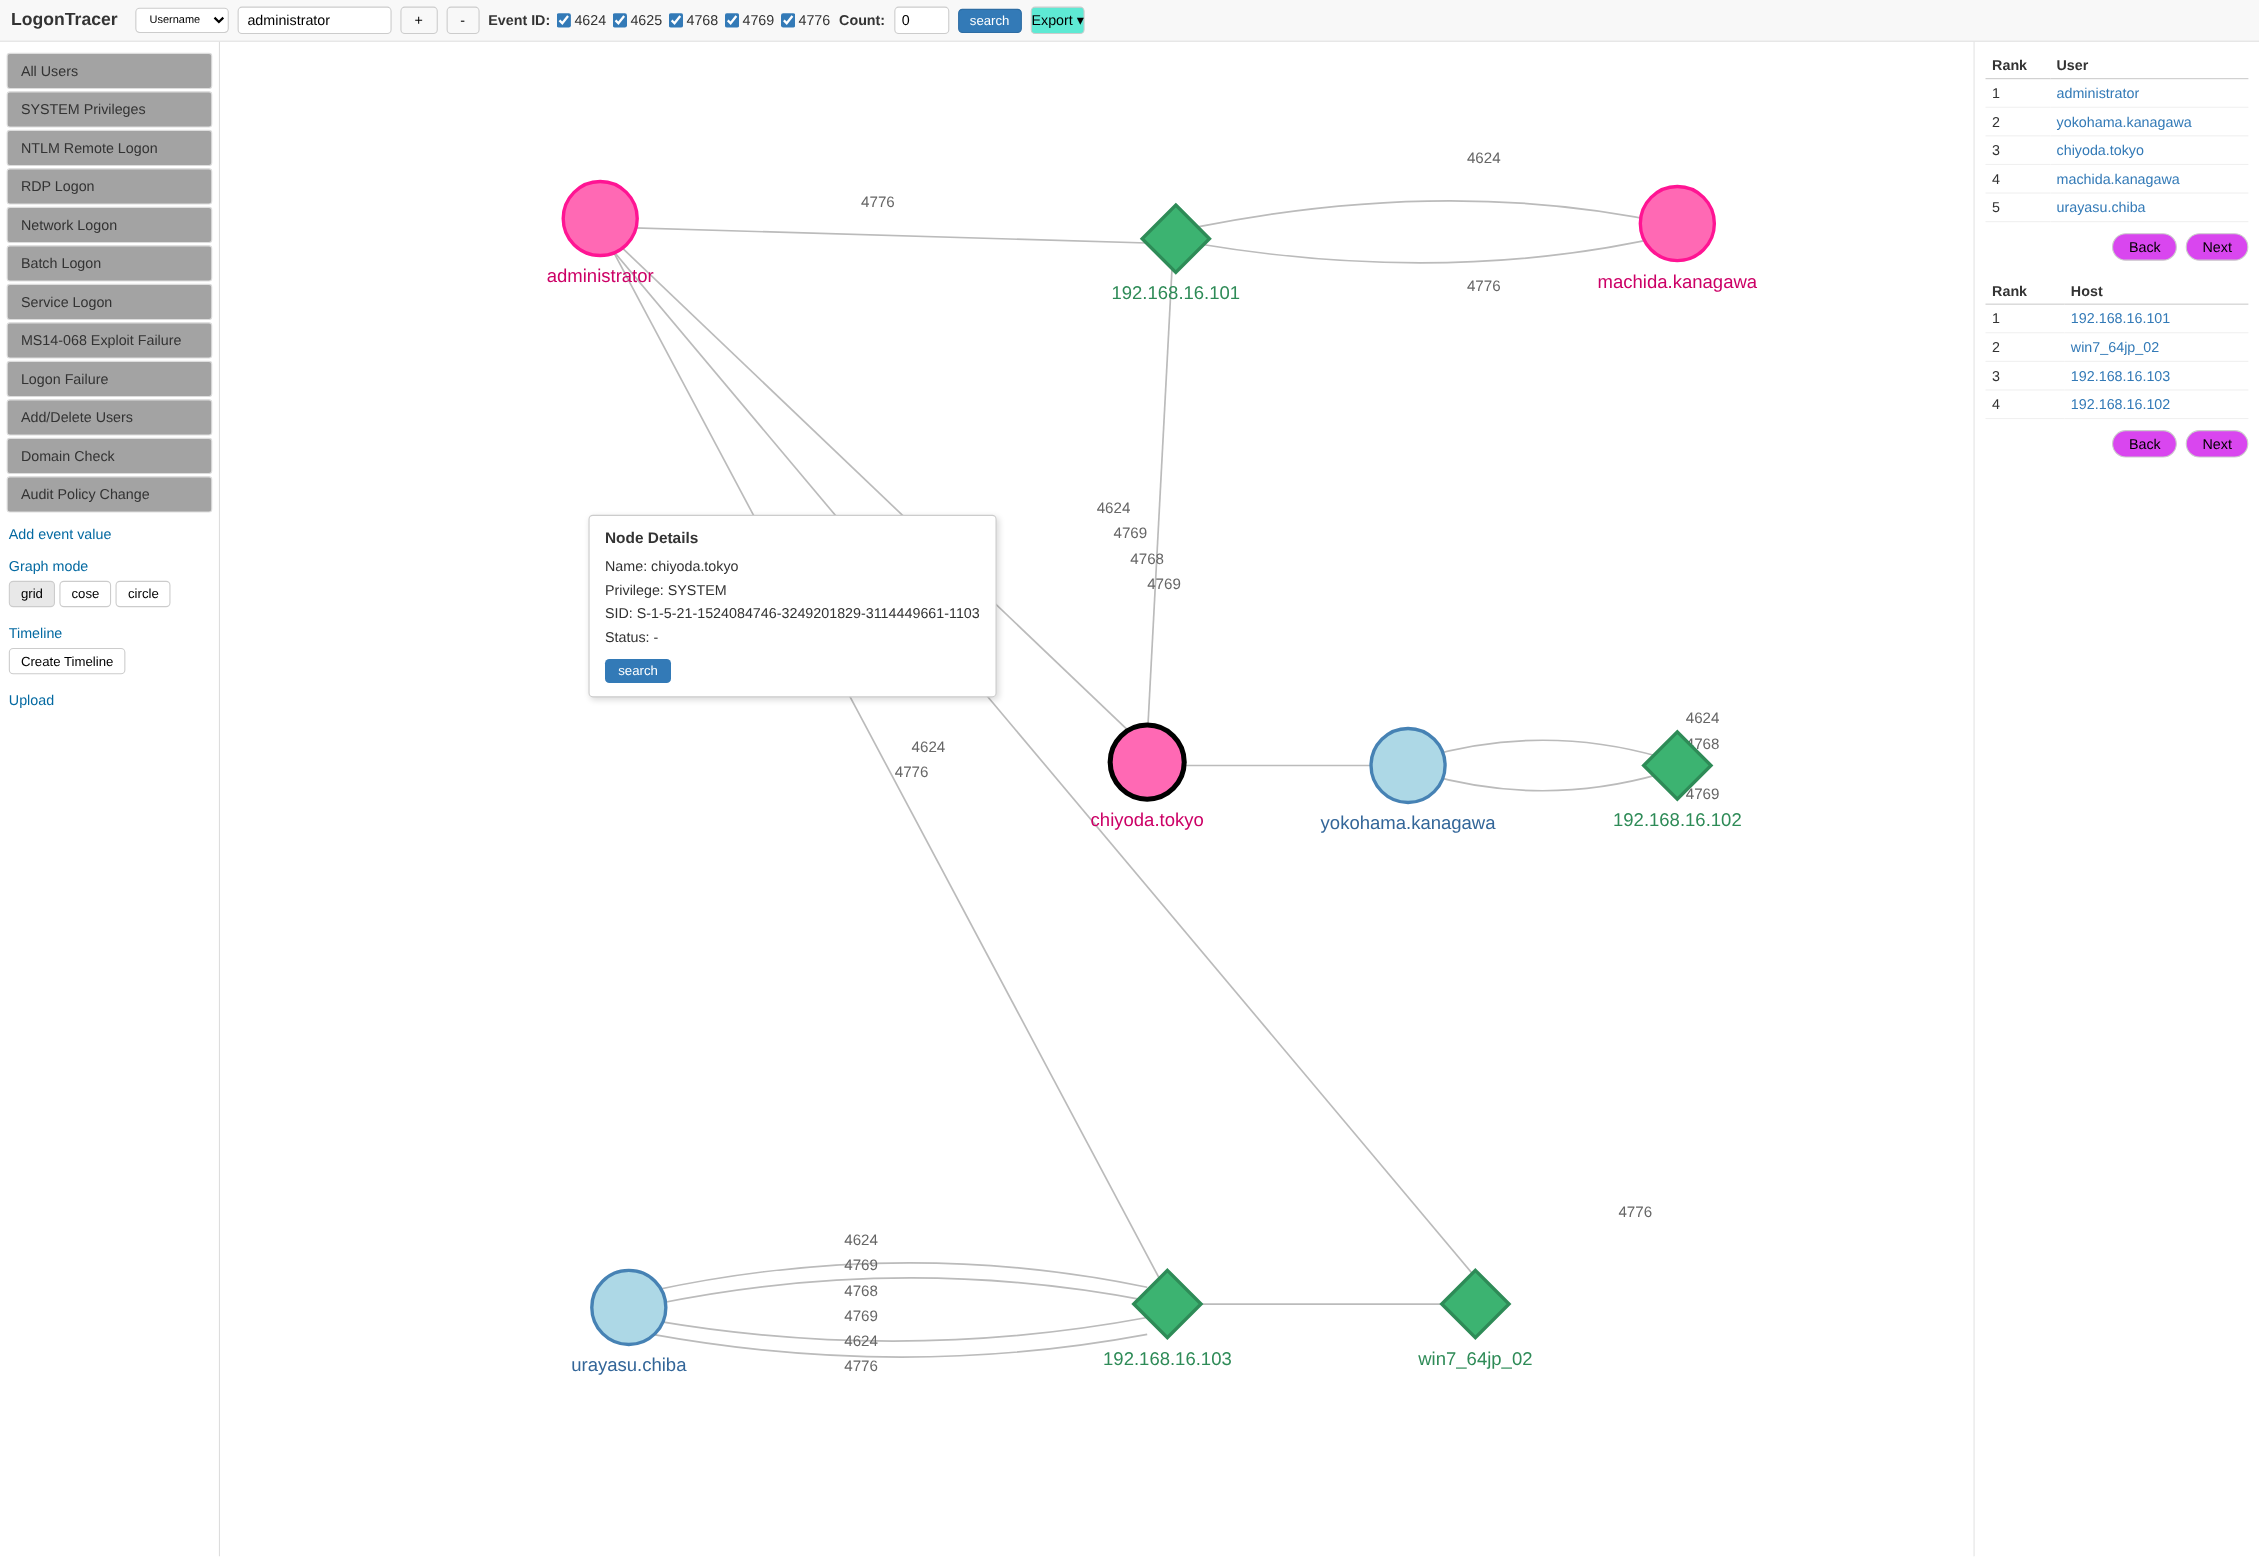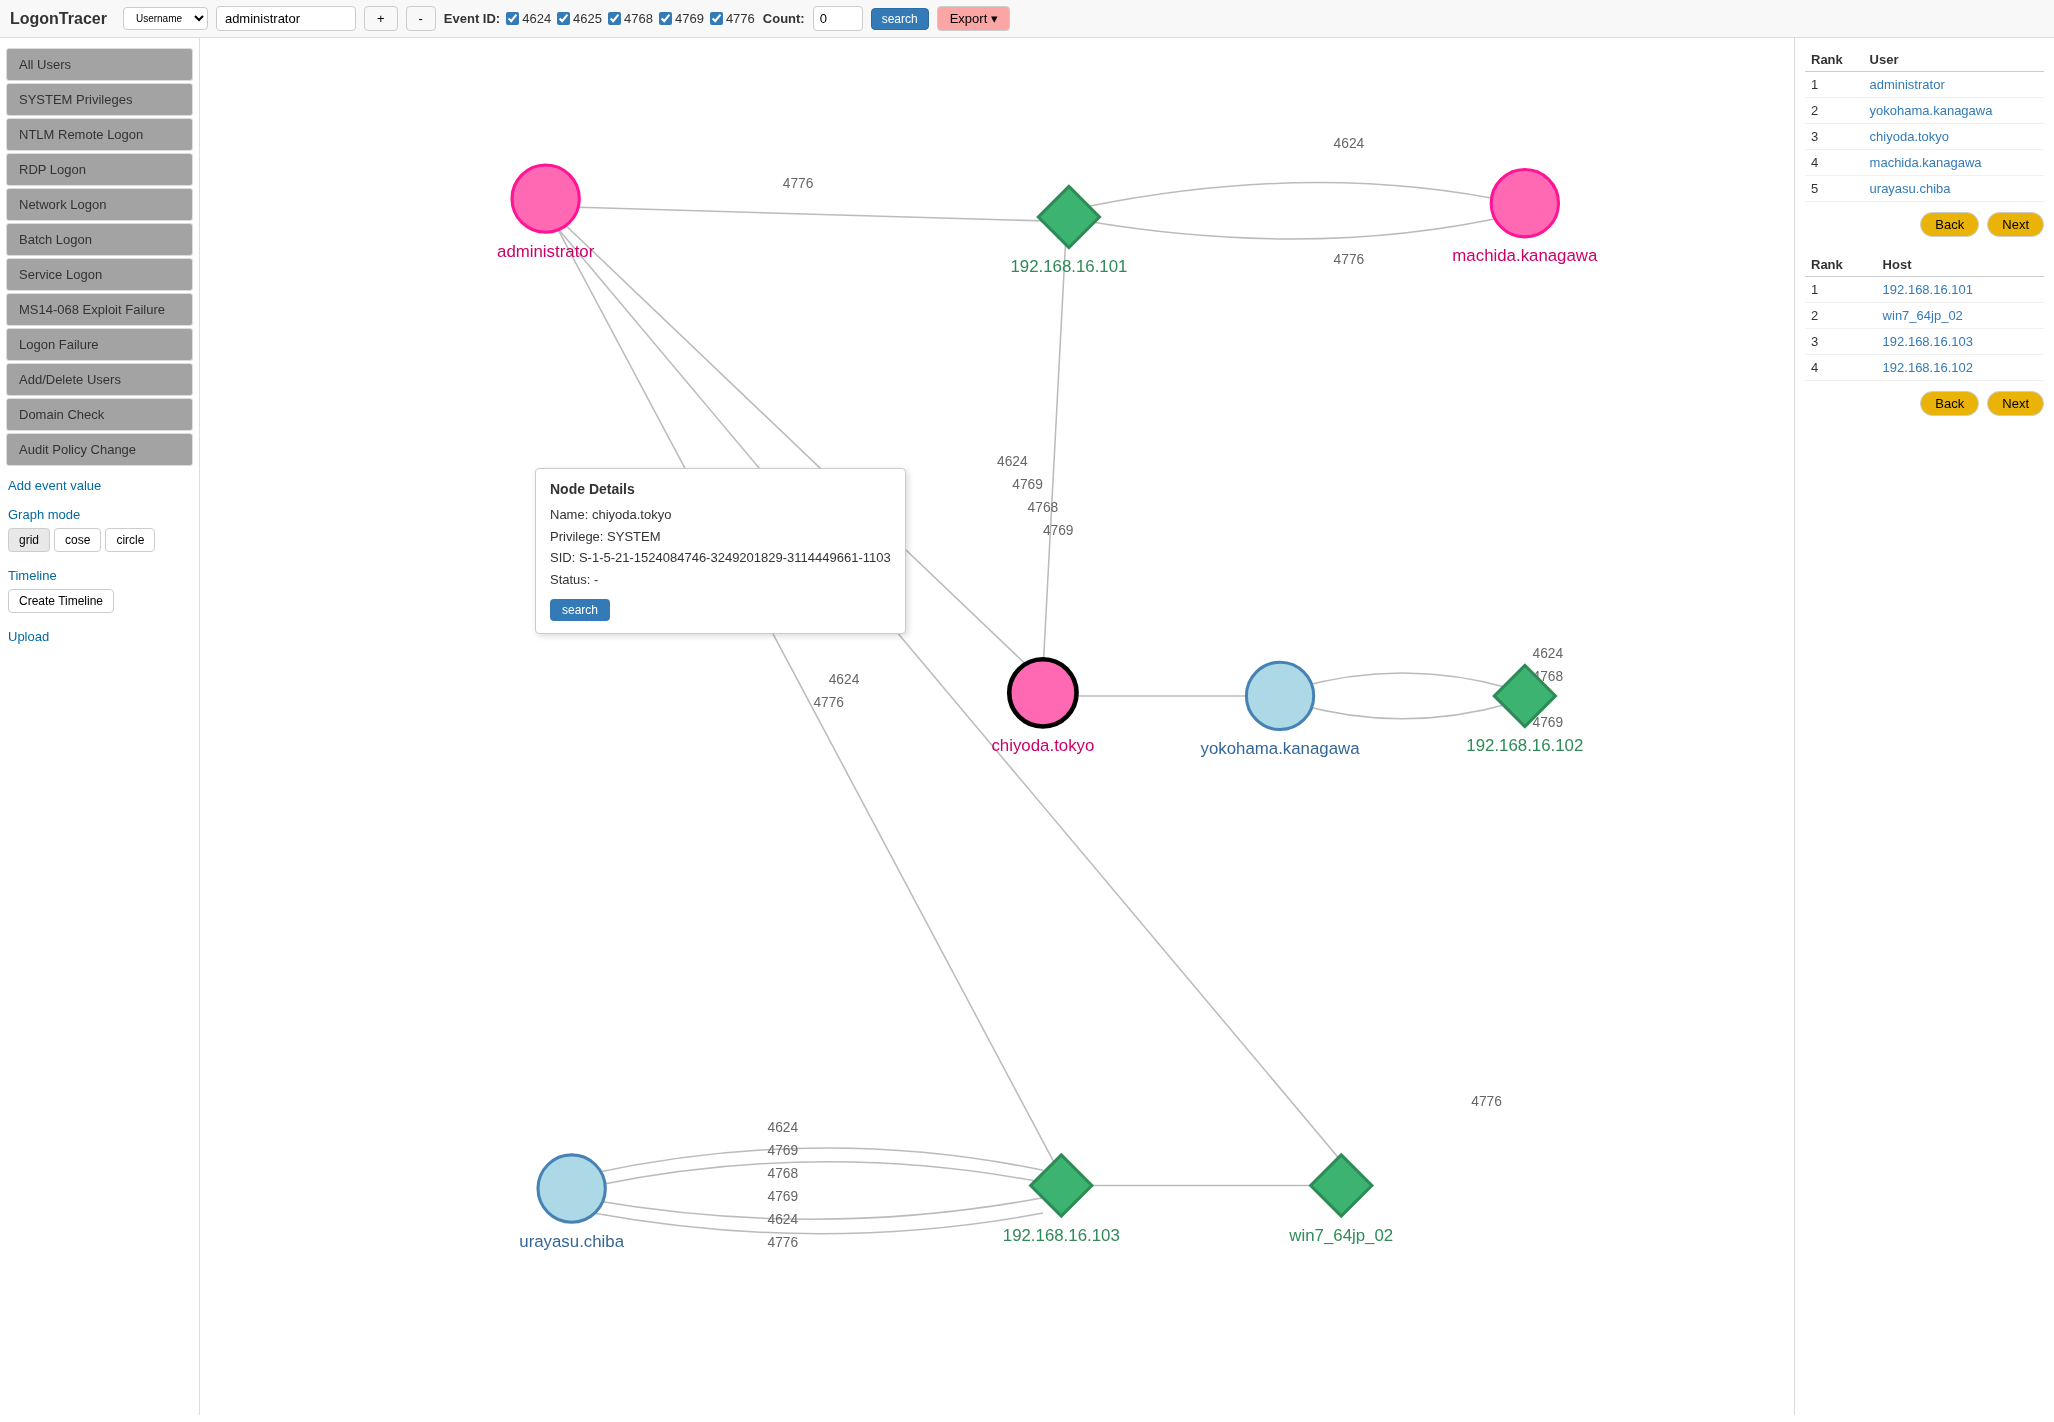--- a/index.html
+++ b/index.html
@@ -63,24 +63,24 @@
     .checkbox-item input { accent-color: #337ab7; }
     .count-label { font-weight: bold; }
     .count-input {
       width: 50px;
       padding: 4px 6px;
       border: 1px solid #ccc;
       border-radius: 4px;
       font-size: 13px;
     }
     .export-btn {
-      padding: 4px 12px;
-      border: 1px solid #ccc;
-      border-radius: 4px;
-      background: #fca5a5;
+      padding: 4px 0;
+      border: 1px solid #ccc;
+      border-radius: 4px;
+      background: #5eead4;
       font-size: 13px;
       cursor: pointer;
     }
 
     
     .main-layout {
       display: flex;
       height: calc(100vh - 45px);
     }
 
@@ -191,21 +191,21 @@
     .nav-btns {
       display: flex;
       gap: 8px;
       justify-content: flex-end;
       margin: 6px 0 16px;
     }
     .nav-btn {
       padding: 4px 14px;
       border: 1px solid #ccc;
       border-radius: 14px;
-      background: #eab308;
+      background: #d946ef;
       font-size: 13px;
       cursor: pointer;
     }
 
     
     .node-circle-pink { fill: #ff69b4; stroke: #ff1493; stroke-width: 2; }
     .node-circle-blue { fill: #add8e6; stroke: #4682b4; stroke-width: 2; }
     .node-circle-selected { fill: #ff69b4; stroke: #000; stroke-width: 3; }
     .node-diamond-green { fill: #3cb371; stroke: #2e8b57; stroke-width: 2; }
     .node-label { font-size: 11px; fill: #333; }

